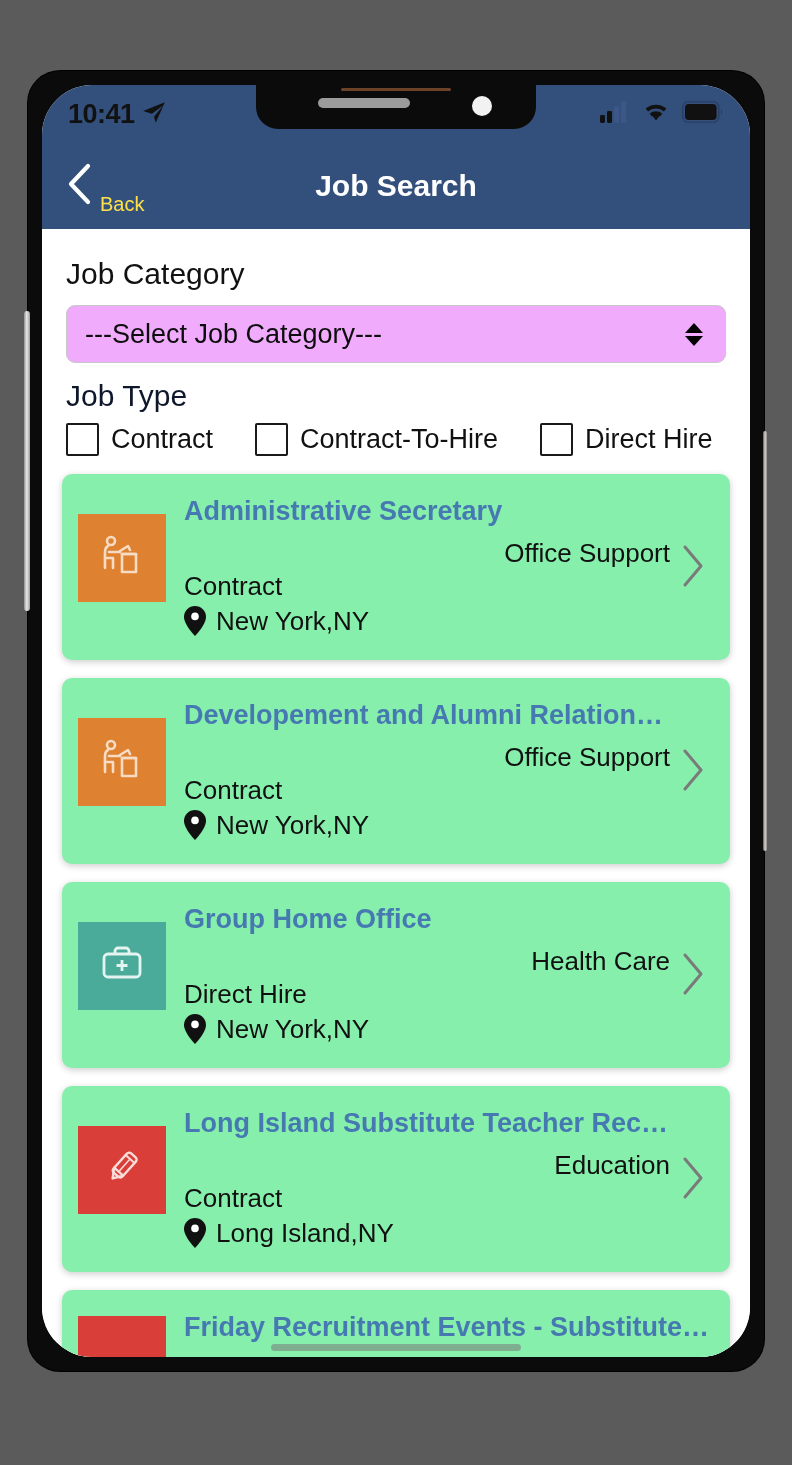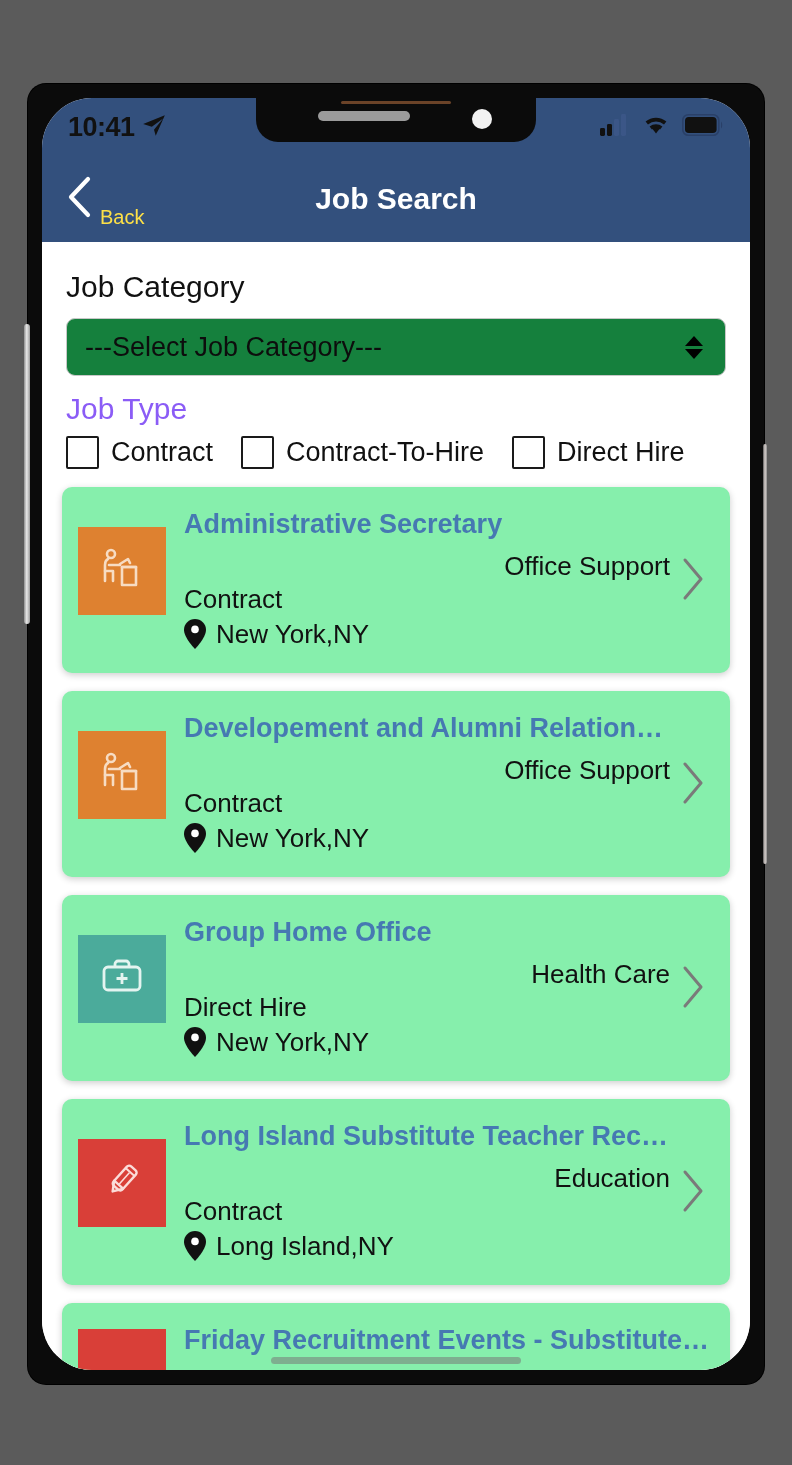--- a/index.html
+++ b/index.html
@@ -7,24 +7,24 @@
     width: 792px; height: 1465px;
     background: #5b5b5b;
     font-family: "Liberation Sans", sans-serif;
     overflow: hidden;
   }
   .stage { position: relative; width: 792px; height: 1465px; background: #5b5b5b; }
 
   
   .phone {
     position: absolute;
-    left: 28px; top: 84px;
+    left: 28px; top: 71px;
     width: 736px; height: 1300px;
     background: #0b0b0b;
-    border-radius: 18px;
+    border-radius: 32px;
     box-shadow: 0 0 0 1px #000;
   }
   .side-btn-left {
     position: absolute; left: -4px; top: 240px;
     width: 6px; height: 300px;
     background: linear-gradient(to right, #8e8e8e, #e8e8e8 45%, #9a9a9a);
     border-radius: 3px;
   }
   .side-btn-right {
     position: absolute; right: -3px; top: 360px;
@@ -105,32 +105,32 @@
     position: relative;
   }
   .filters { padding: 28px 24px 0 24px; }
   .field-label { font-size: 30px; color: #111; margin-bottom: 14px; }
   .select-box {
     height: 58px;
     border: 1px solid #c8c8c8;
     border-radius: 9px;
     display: flex; align-items: center;
     padding: 10px 18px;
-    background: #15803d;
+    background: #f0abfc;
     cursor: pointer;
   }
   .select-value { font-size: 27px; color: #0d0d0d; flex: 1; }
   .stepper { display: flex; flex-direction: column; gap: 3px; margin-right: 4px; }
   .tri-up { width: 0; height: 0; border-left: 9px solid transparent; border-right: 9px solid transparent; border-bottom: 10px solid #000; }
   .tri-down { width: 0; height: 0; border-left: 9px solid transparent; border-right: 9px solid transparent; border-top: 10px solid #000; }
 
-  .jobtype-label { font-size: 30px; color: #8b5cf6; margin: 16px 0 10px 0; }
+  .jobtype-label { font-size: 30px; color: #0f172a; margin: 16px 0 10px 0; }
   .checkrow { display: flex; align-items: center; gap: 10px; }
   .checkitem { display: flex; align-items: center; gap: 12px; cursor: pointer; }
-  .checkitem + .checkitem { margin-left: 18px; }
+  .checkitem + .checkitem { margin-left: 32px; }
   .cbox { width: 33px; height: 33px; border: 2px solid #1a1a1a; background: #fff; border-radius: 2px; }
   .ctext { font-size: 27px; color: #111; }
 
   
   .cards { margin-top: 18px; }
   .card {
     background: #86efac;
     border-radius: 10px;
     box-shadow: 0 2px 7px rgba(0,0,0,0.20);
     margin: 0 20px 18px 20px;

